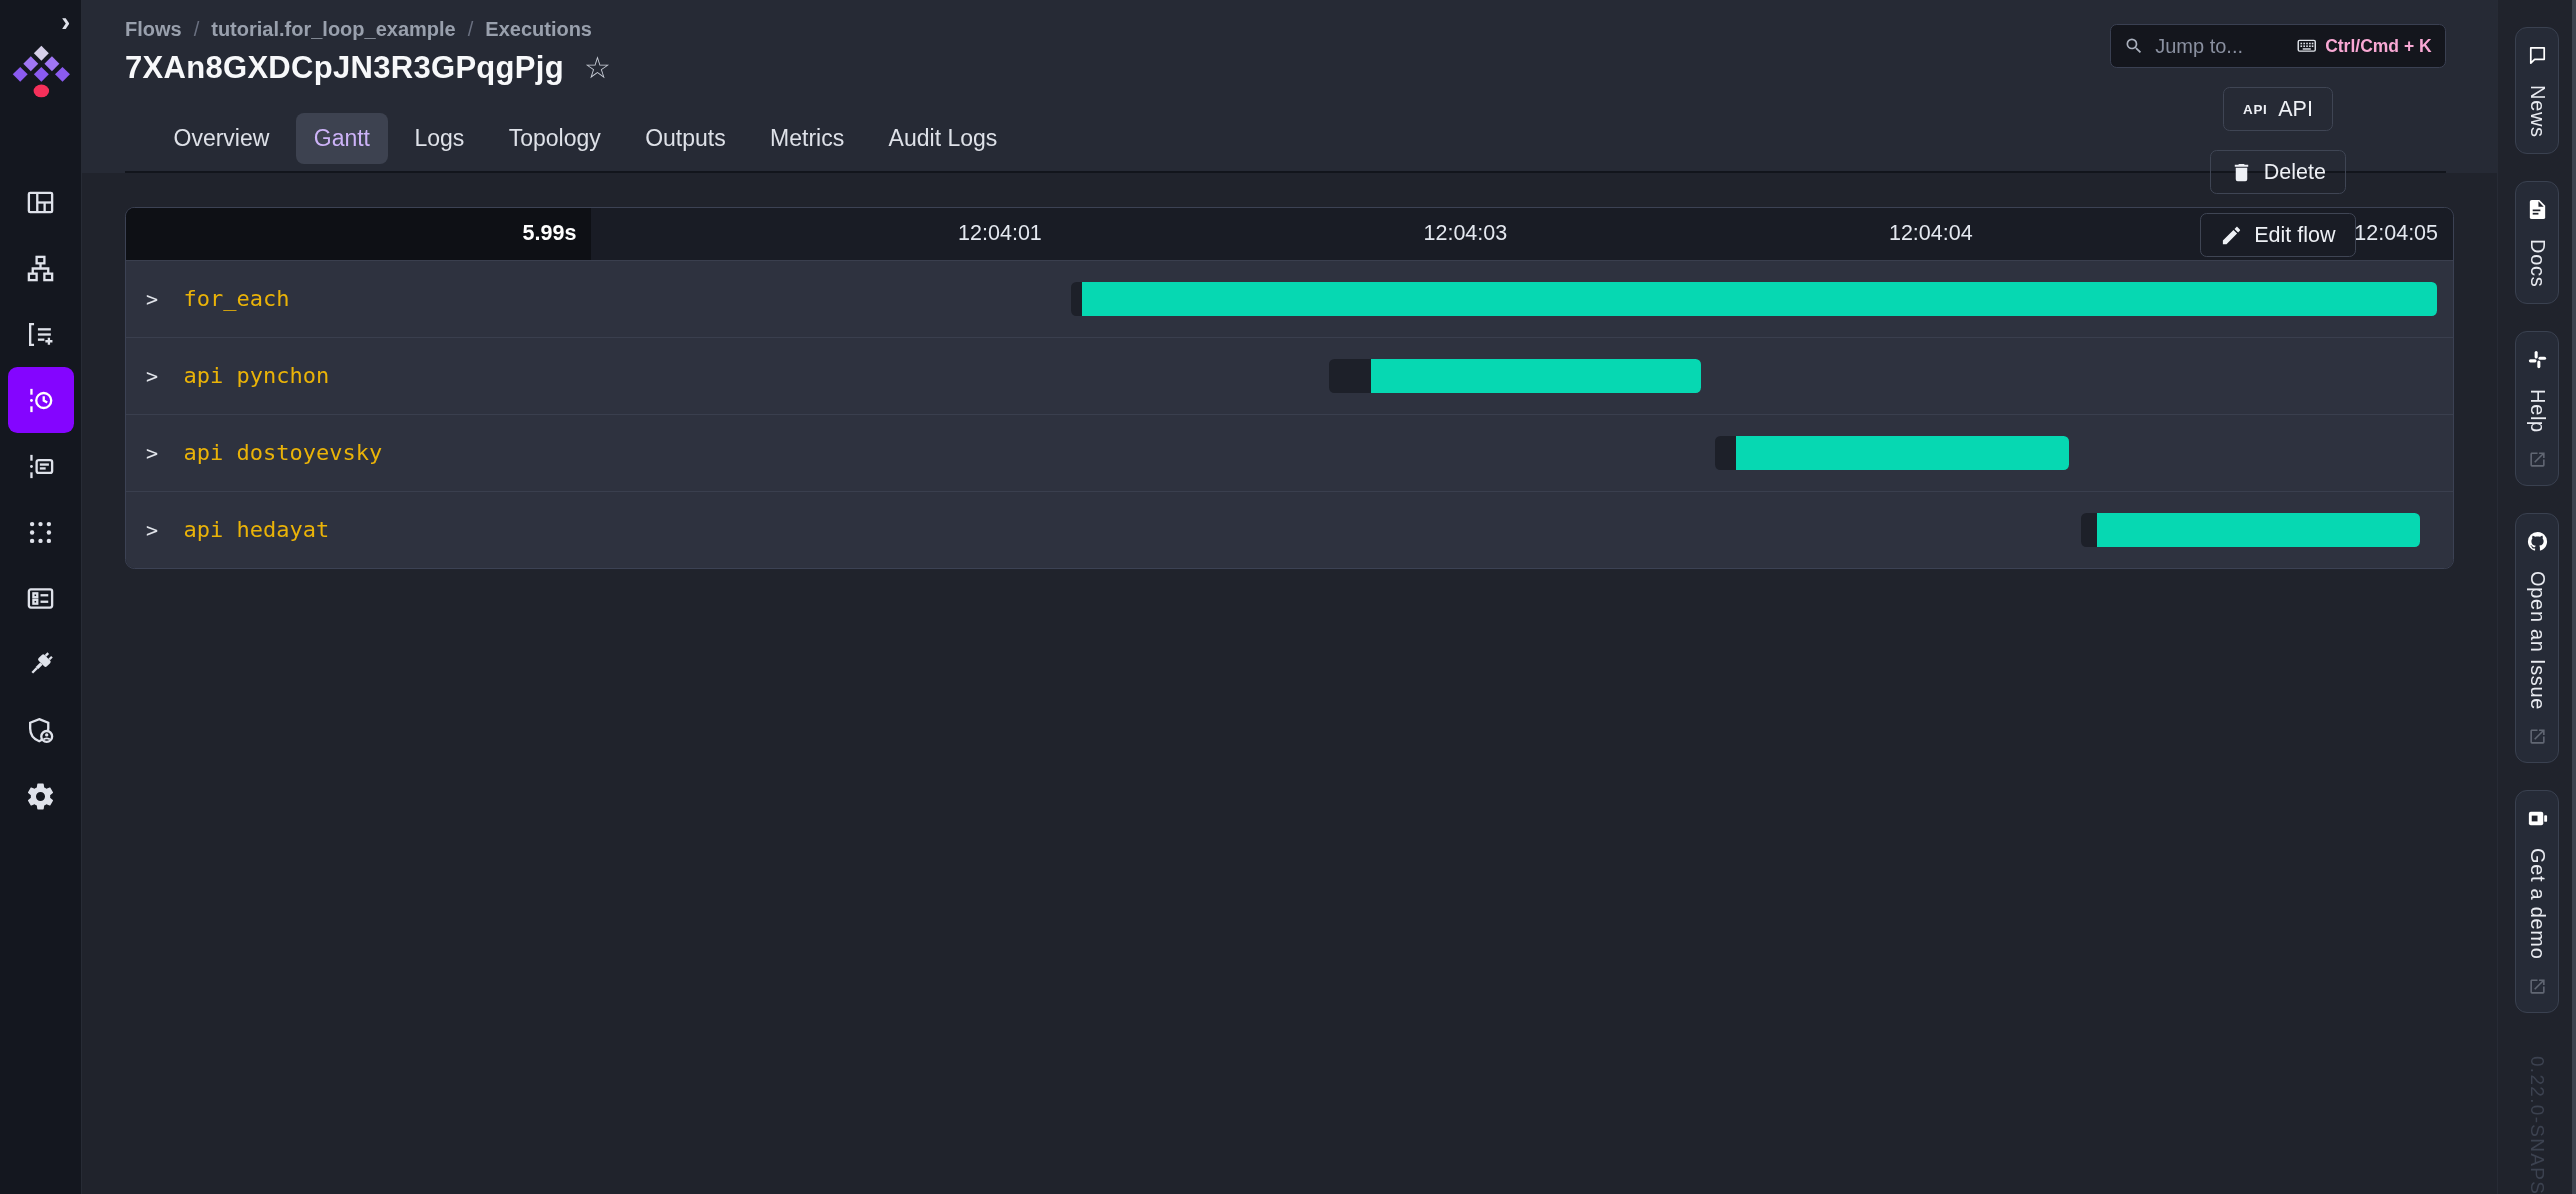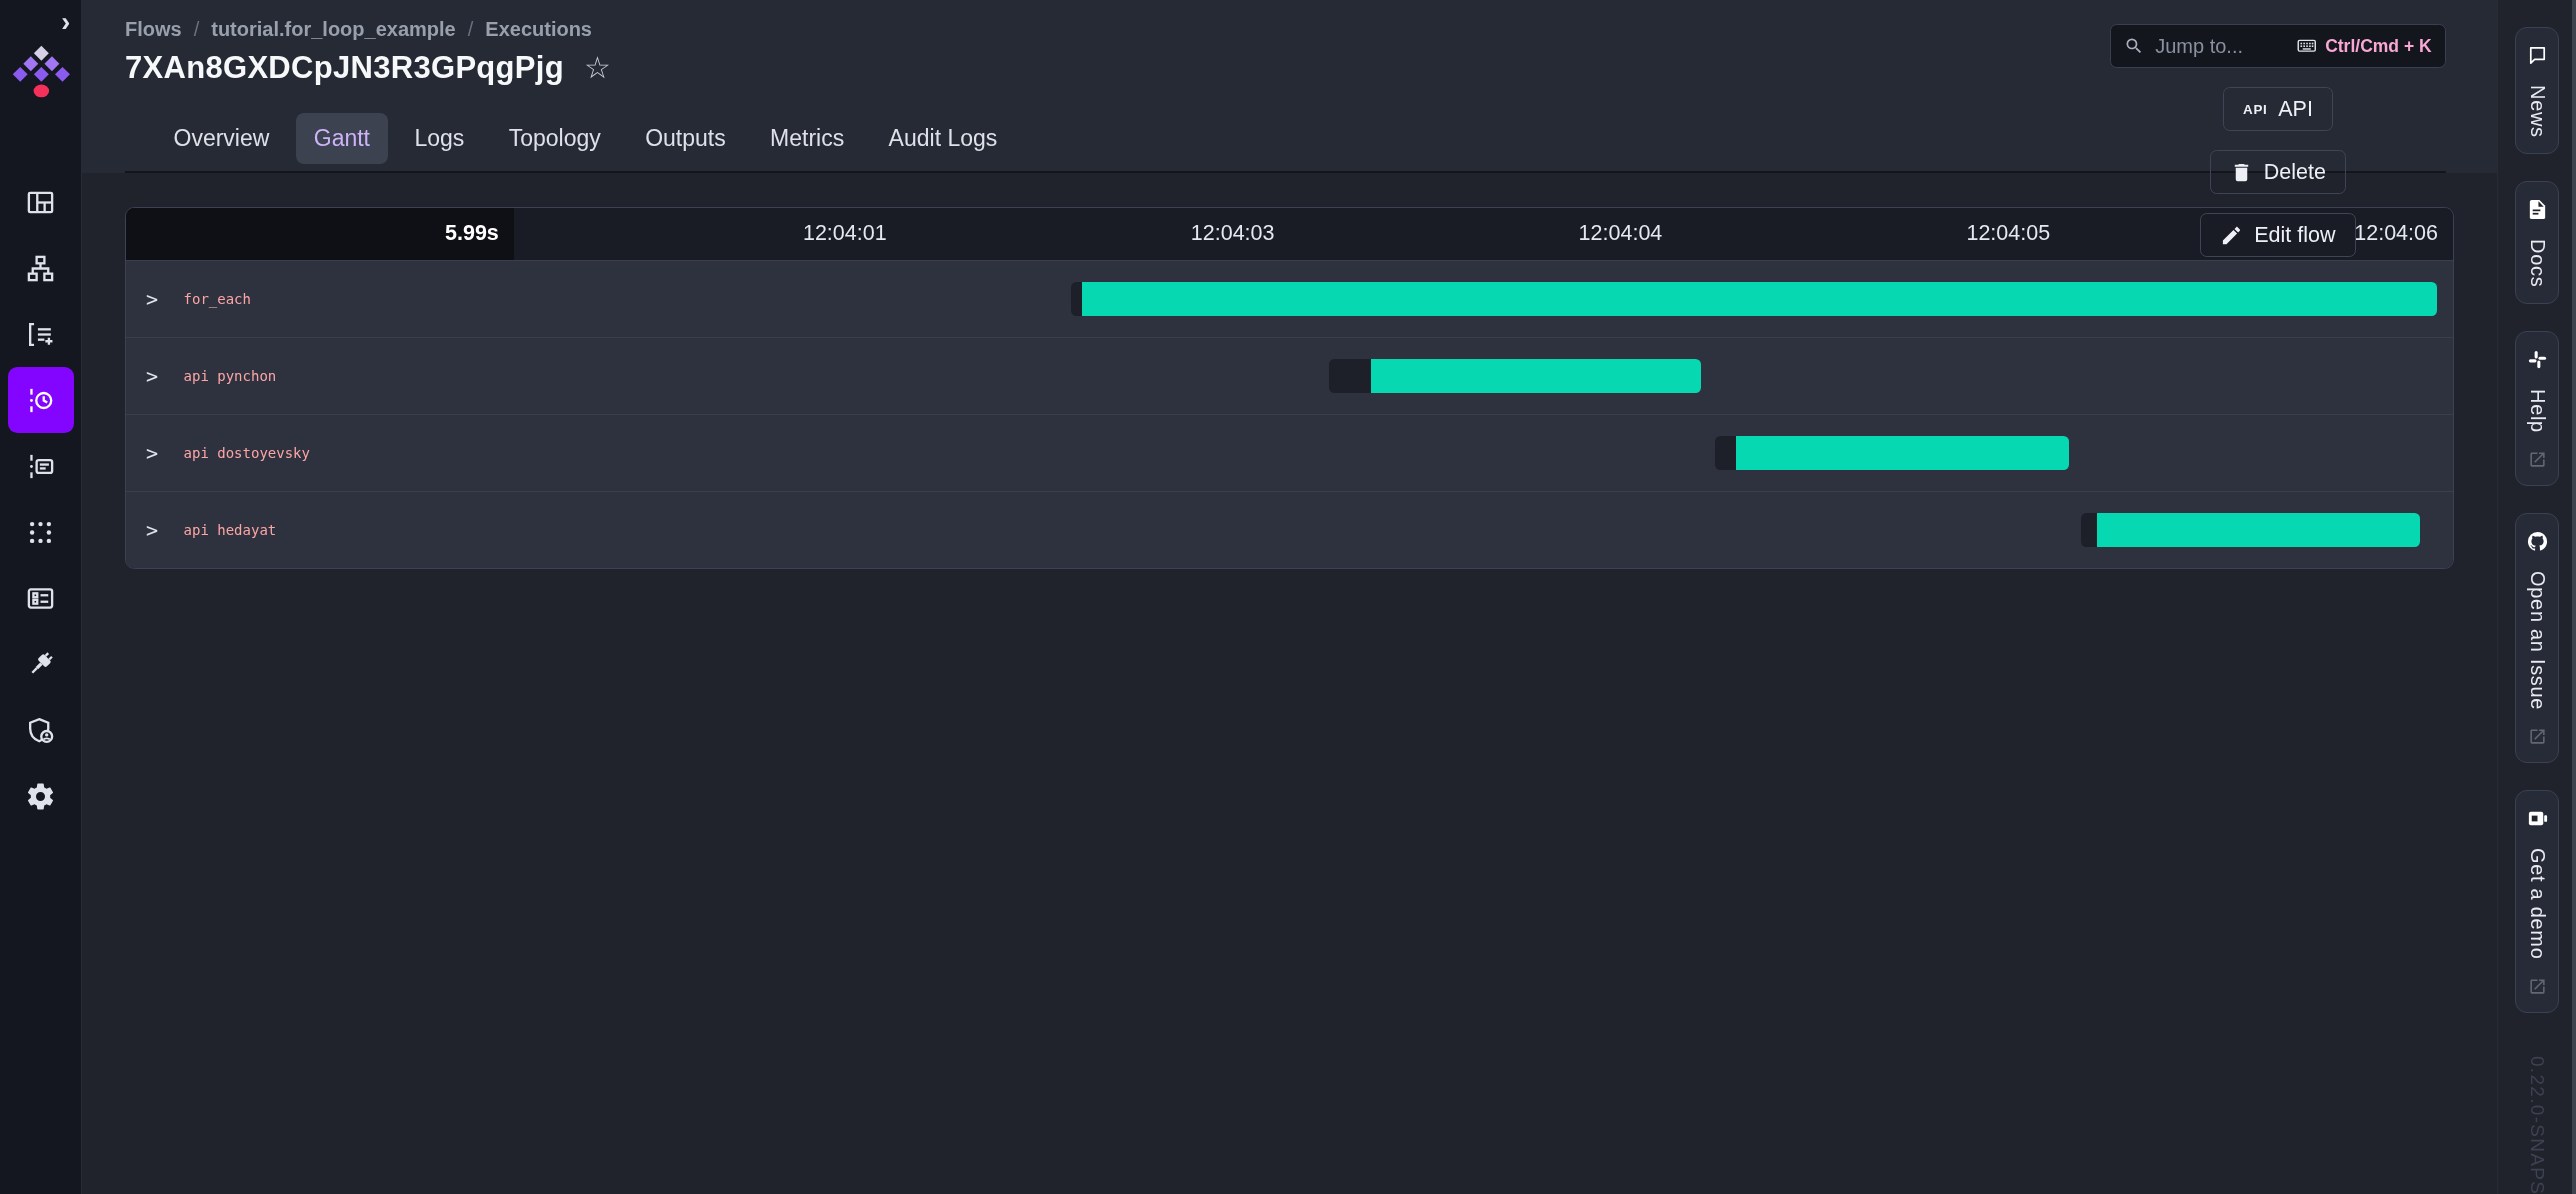--- a/index.html
+++ b/index.html
@@ -72,21 +72,21 @@
   .phcell {
     flex:1; display:flex; align-items:center; justify-content:flex-end;
     padding-right:15px; font-size:21.5px; color:#e4e8f0;
   }
   .phcell.duration { background:#0e1015; color:#ffffff; font-weight:bold; }
   .grow { position:relative; height:77px; background:#2e323f; border-top:1.3px solid #3a3f4e; cursor:pointer; }
   .rowlabel {
     position:absolute; left:20px; top:0; height:100%; display:flex; align-items:center; gap:25.5px; z-index:2;
   }
   .rowchevron { color:#e1e4ea; font-size:20px; font-family:"DejaVu Sans Mono", monospace; }
-  .taskname { font-family:"DejaVu Sans Mono", monospace; font-size:14px; color:#fca5a5; }
+  .taskname { font-family:"DejaVu Sans Mono", monospace; font-size:22px; color:#eab308; }
   .bar {
     position:absolute; top:21.5px; height:34px; border-radius:5.4px; overflow:hidden;
     display:flex; z-index:1; cursor:pointer;
   }
   .bar-queue { background:#1d2029; height:100%; flex:0 0 auto; }
   .bar-run { background:#06d8b2; height:100%; flex:1 1 auto; }
   
   .right-rail {
     width:79px; height:1195px; background:#20232c; border-left:1.3px solid #272b35;
     position:relative; flex:0 0 auto; padding-top:27px; overflow:hidden;
@@ -302,21 +302,20 @@
   </header>
 
   <section class="content">
     <div class="panel">
       <div class="panel-header">
         <div class="phcell duration">5.99s</div>
         <div class="phcell">12:04:01</div>
         <div class="phcell">12:04:03</div>
         <div class="phcell">12:04:04</div>
         <div class="phcell">12:04:05</div>
-        <div class="phcell">12:04:06</div>
       </div>
 
       <div class="grow">
         <div class="rowlabel">
           <span class="rowchevron">&gt;</span>
           <span class="taskname">for_each</span>
         </div>
         <div class="bar" style="left: 40.6%; width: 58.7%;">
           <div class="bar-queue" style="width: 0.851789%; background: rgb(29, 32, 41);"></div>
           <div class="bar-run" style="background: rgb(6, 216, 178);"></div>

